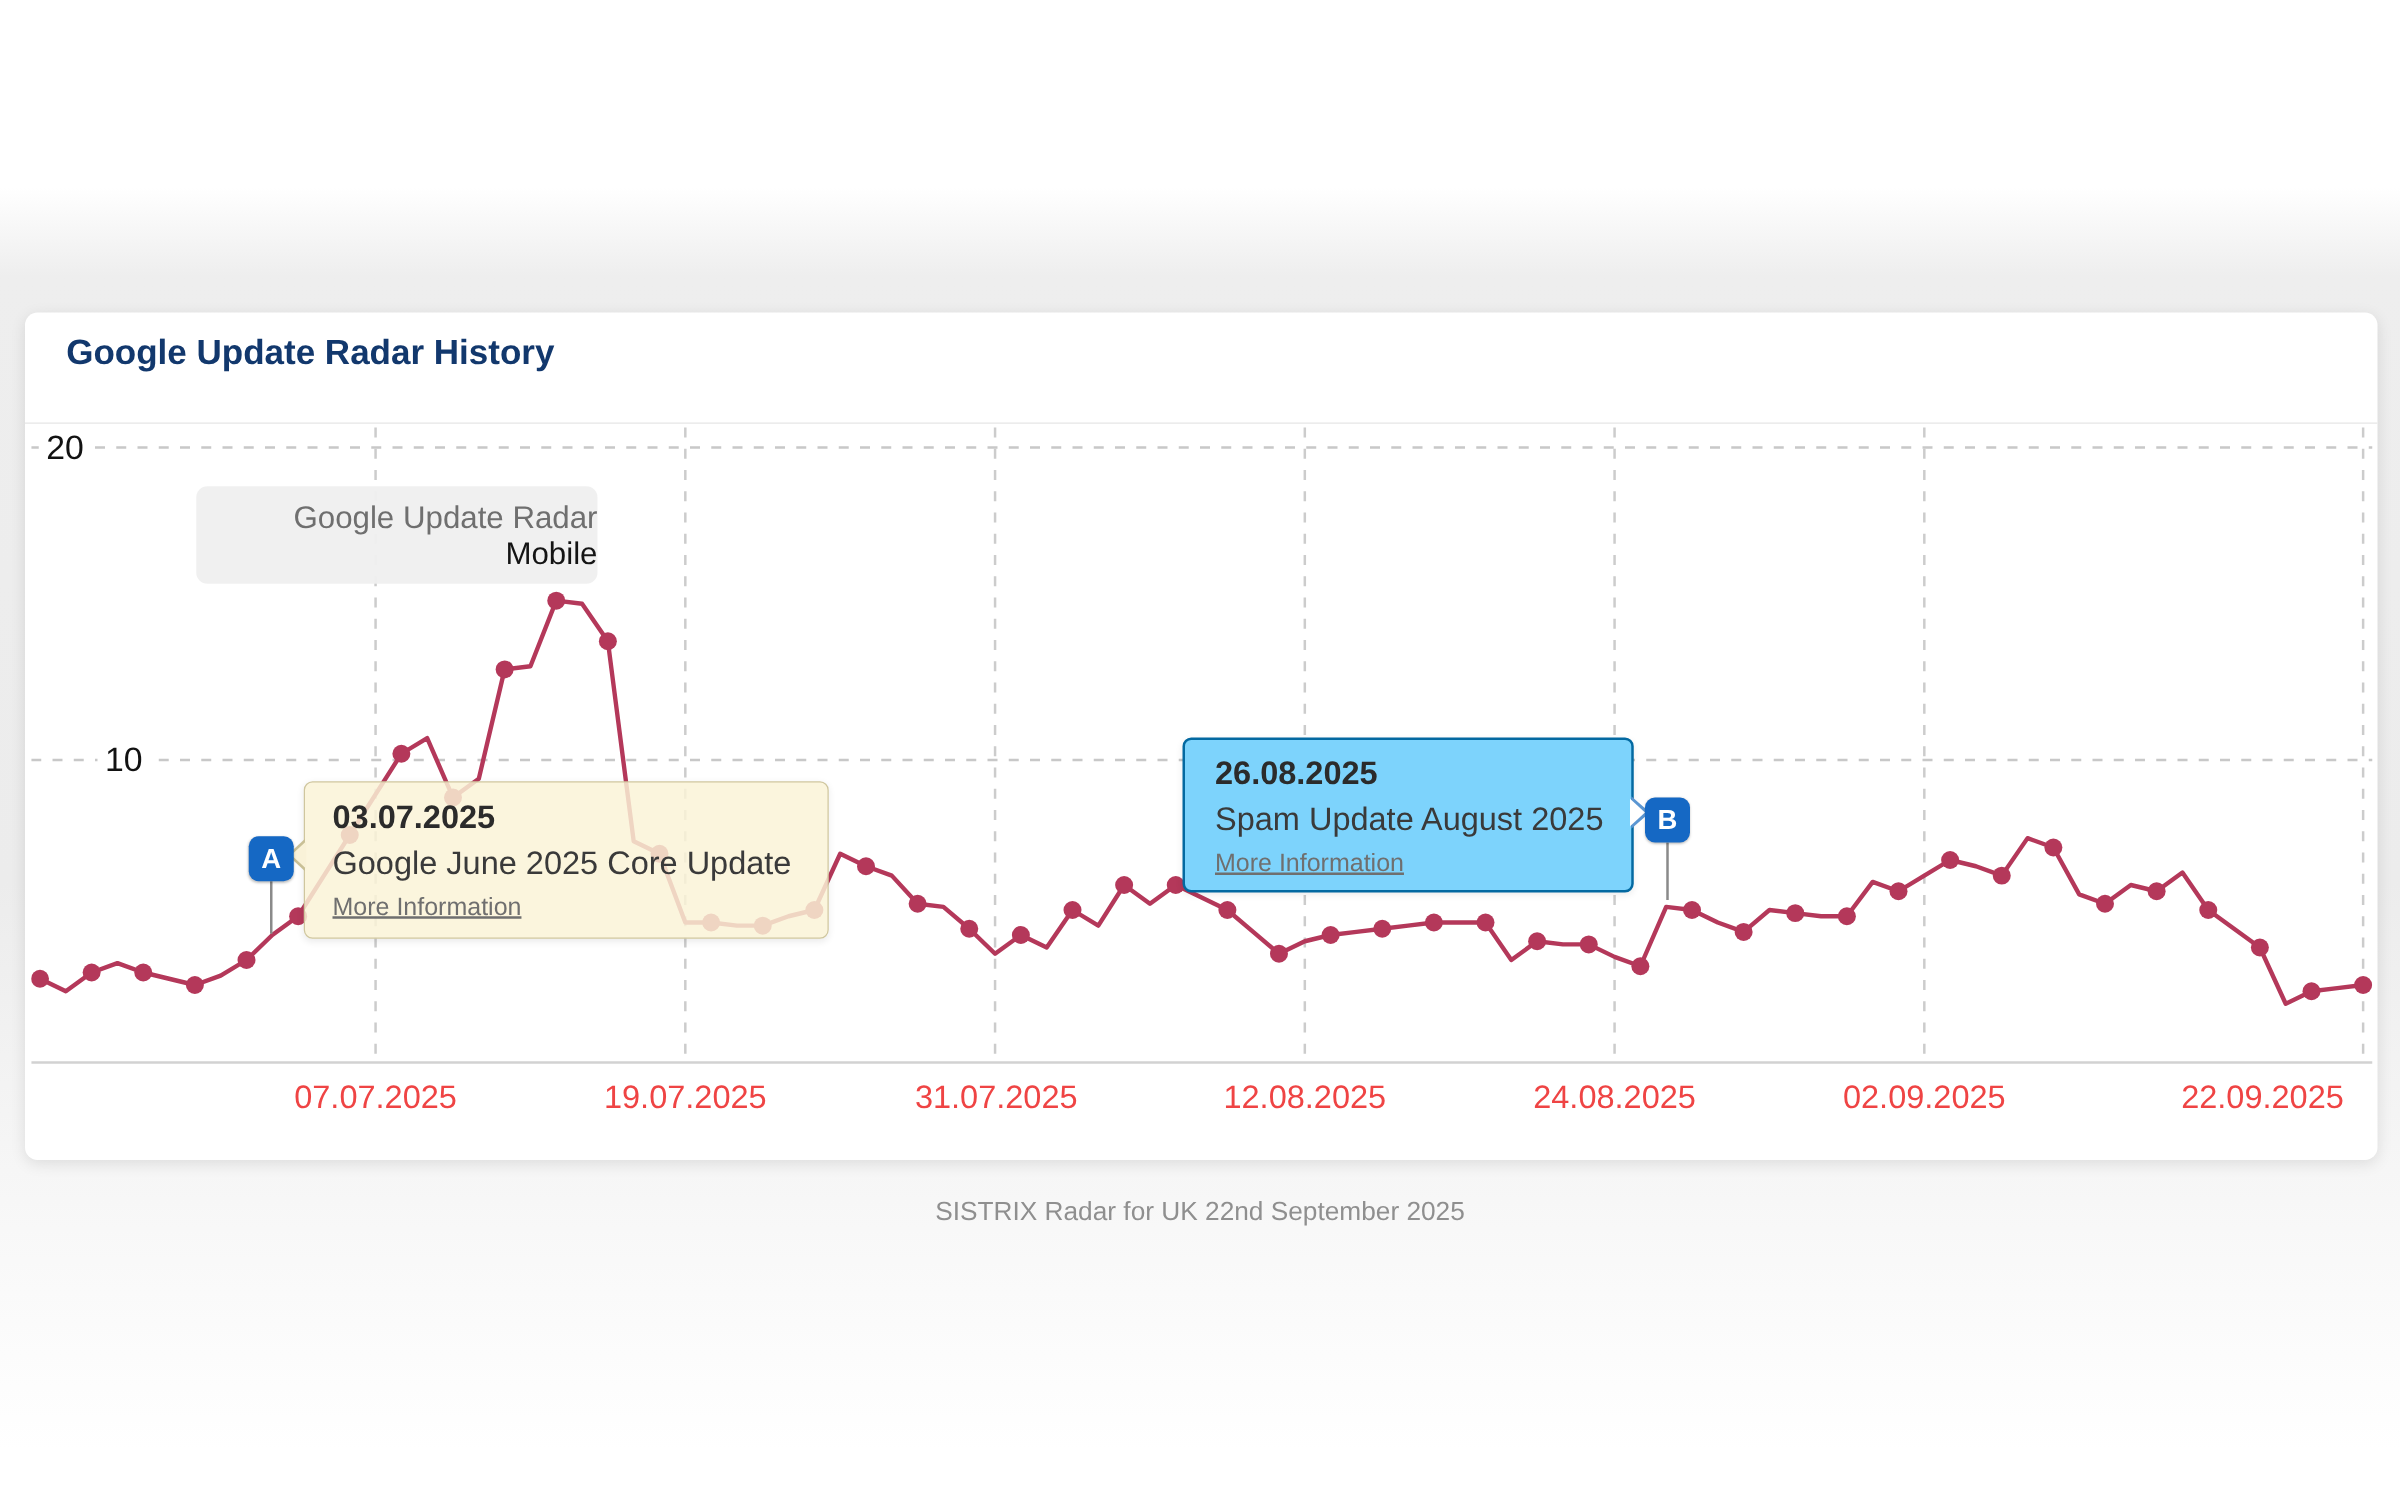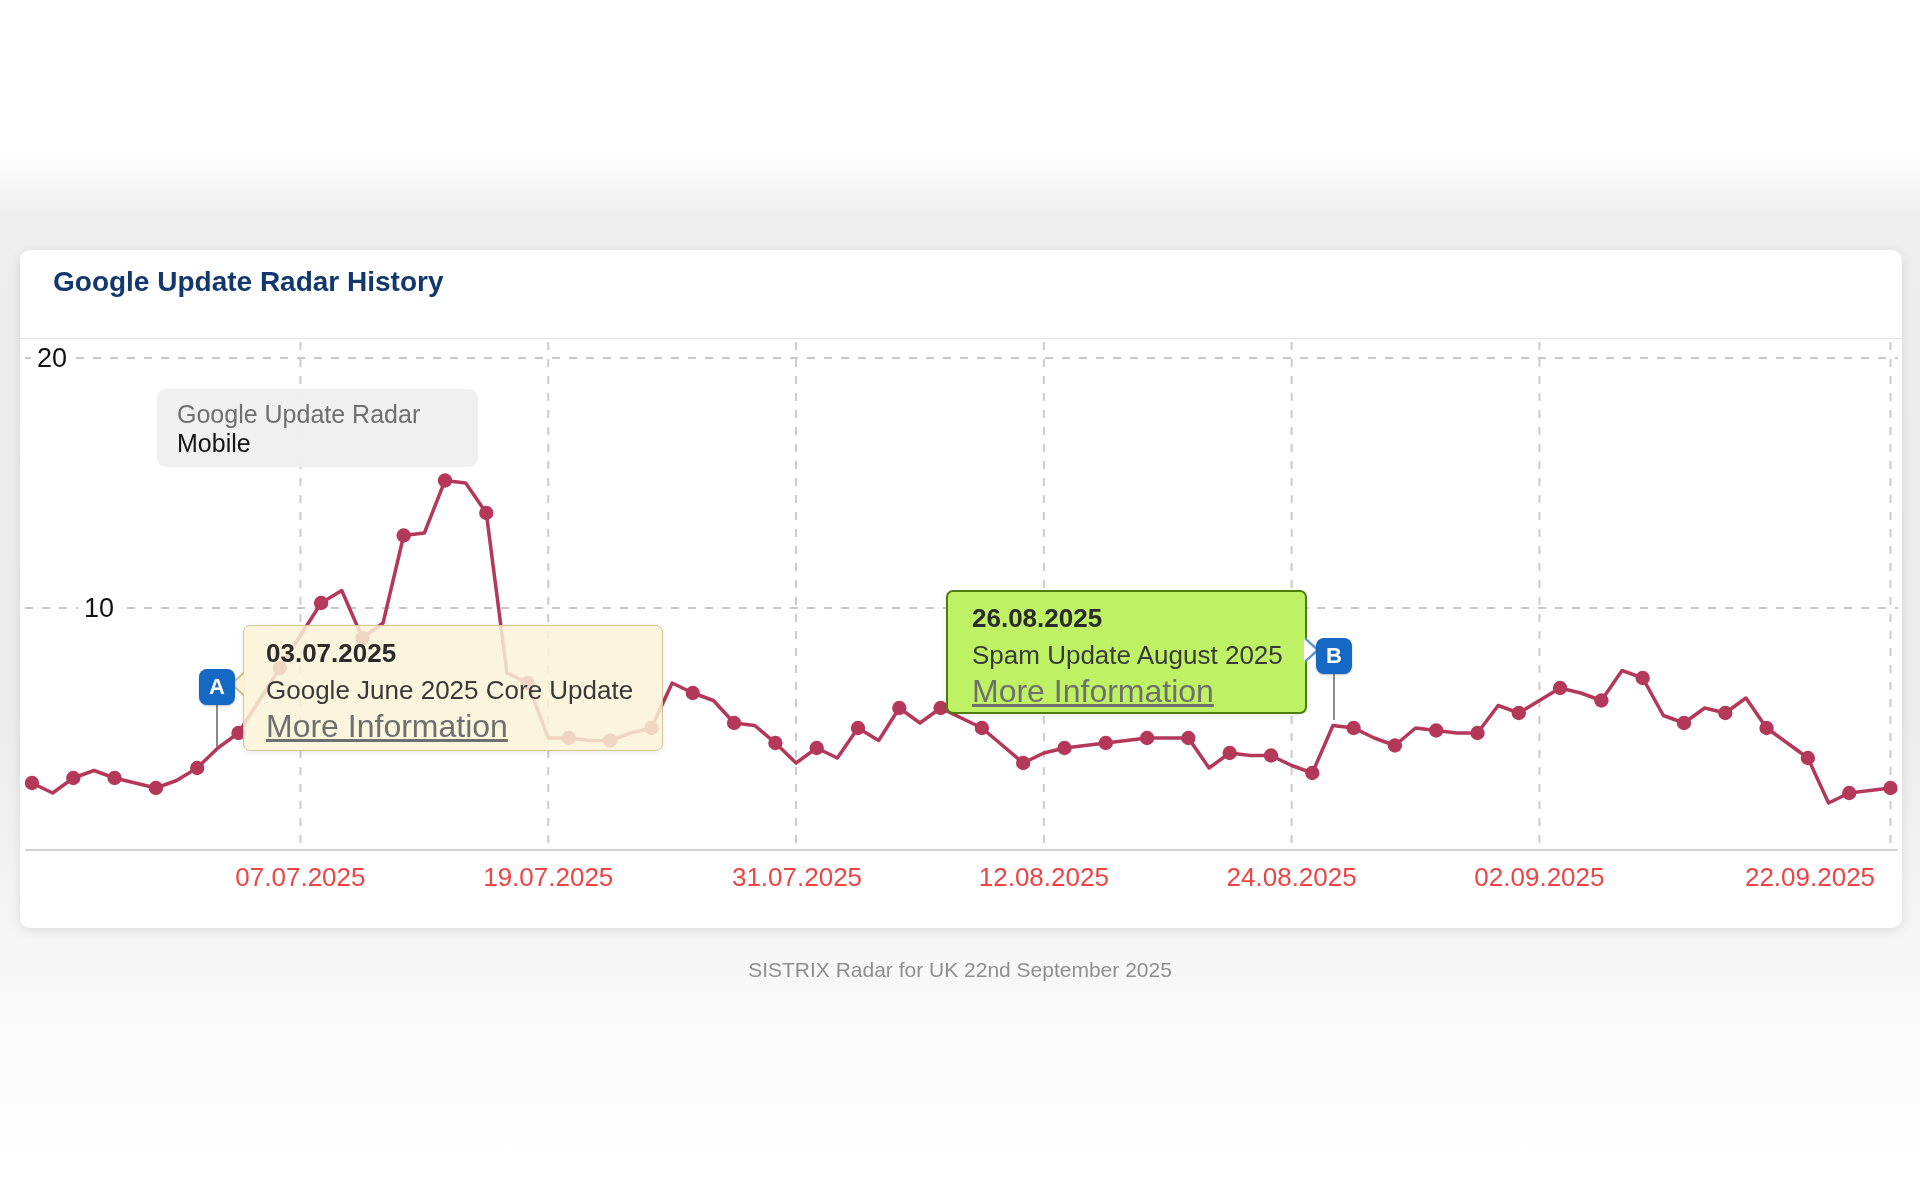--- a/index.html
+++ b/index.html
@@ -10,31 +10,31 @@
   .card{position:absolute;left:20px;top:250px;width:1882px;height:678px;background:#ffffff;
         border-radius:10px;box-shadow:0 3px 12px rgba(0,0,0,.10);}
   .card-title{position:absolute;left:33px;top:16px;font-size:28px;font-weight:bold;color:#12386d;margin:0;}
   .header-divider{position:absolute;left:0;top:88px;width:100%;height:1px;background:#e6e6e6;}
   .plot{position:absolute;left:5px;top:88px;width:1873px;height:590px;}
   .plot svg{position:absolute;left:0;top:0;}
   .ytick{position:absolute;left:6px;font-size:27px;color:#121212;background:#ffffff;padding:0 6px;line-height:30px;}
   .ytick.t20{top:5px;} .ytick.t10{top:255px;margin-left:47px;}
   .xtick{position:absolute;top:524px;width:160px;text-align:center;font-size:26px;color:#ef4444;}
   .legend{position:absolute;left:132px;top:51px;width:321px;height:78px;background:rgba(239,239,239,.95);
-          border-radius:9px;box-sizing:border-box;padding:11px 0 0 20px;}
+          border-radius:9px;box-sizing:border-box;padding:11px 0 0 20px;text-align:right;}
   .legend .l1{font-size:25px;color:#6f6f6f;line-height:29px;}
   .legend .l2{font-size:25px;color:#141414;line-height:29px;}
   .tip{position:absolute;box-sizing:border-box;border-radius:7px;}
   .tip-a{left:218px;top:287px;width:420px;height:126px;background:rgba(250,243,214,.84);
          border:1px solid #cfc69e;box-shadow:0 2px 6px rgba(0,0,0,.08);padding:8px 12px 0 22px;}
-  .tip-b{left:921px;top:252px;width:361px;height:124px;background:#bef264;
-         border:2px solid #4d7c0f;box-shadow:0 2px 6px rgba(0,0,0,.08);padding:7px 0 0 24px;}
+  .tip-b{left:921px;top:252px;width:361px;height:124px;background:#7dd3fc;
+         border:2px solid #0369a1;box-shadow:0 2px 6px rgba(0,0,0,.08);padding:7px 0 0 24px;}
   .tip .date{font-size:26px;font-weight:bold;color:#2b2b2b;line-height:38px;}
   .tip .ttl{font-size:26px;color:#3a3a3a;line-height:36px;}
-  .tip .lnk{font-size:32px;color:#6f6f6f;line-height:36px;text-decoration:underline;cursor:pointer;display:inline-block;}
+  .tip .lnk{font-size:20px;color:#6f6f6f;line-height:36px;text-decoration:underline;cursor:pointer;display:inline-block;}
   .ptr{position:absolute;width:0;height:0;}
   .ptr-a-outer{left:-14px;top:45px;border-top:13px solid transparent;border-bottom:13px solid transparent;border-right:14px solid #c9c096;}
   .ptr-a-inner{left:-11px;top:47px;border-top:11px solid transparent;border-bottom:11px solid transparent;border-right:12px solid #f9f2d8;}
   .ptr-b-outer{right:-15px;top:45px;border-top:13px solid transparent;border-bottom:13px solid transparent;border-left:15px solid #5b96d2;}
   .ptr-b-inner{right:-11px;top:47px;border-top:11px solid transparent;border-bottom:11px solid transparent;border-left:12px solid #ffffff;}
   .badge{position:absolute;width:36px;height:36px;background:#1568c4;border-radius:8px;color:#fff;
          font-size:22px;font-weight:bold;display:flex;align-items:center;justify-content:center;
          box-shadow:0 1px 2px rgba(0,0,0,.25);cursor:pointer;}
   .badge-a{left:174px;top:331px;} .badge-b{left:1291px;top:300px;}
   .stem{position:absolute;width:2px;background:#8a8a8a;}

